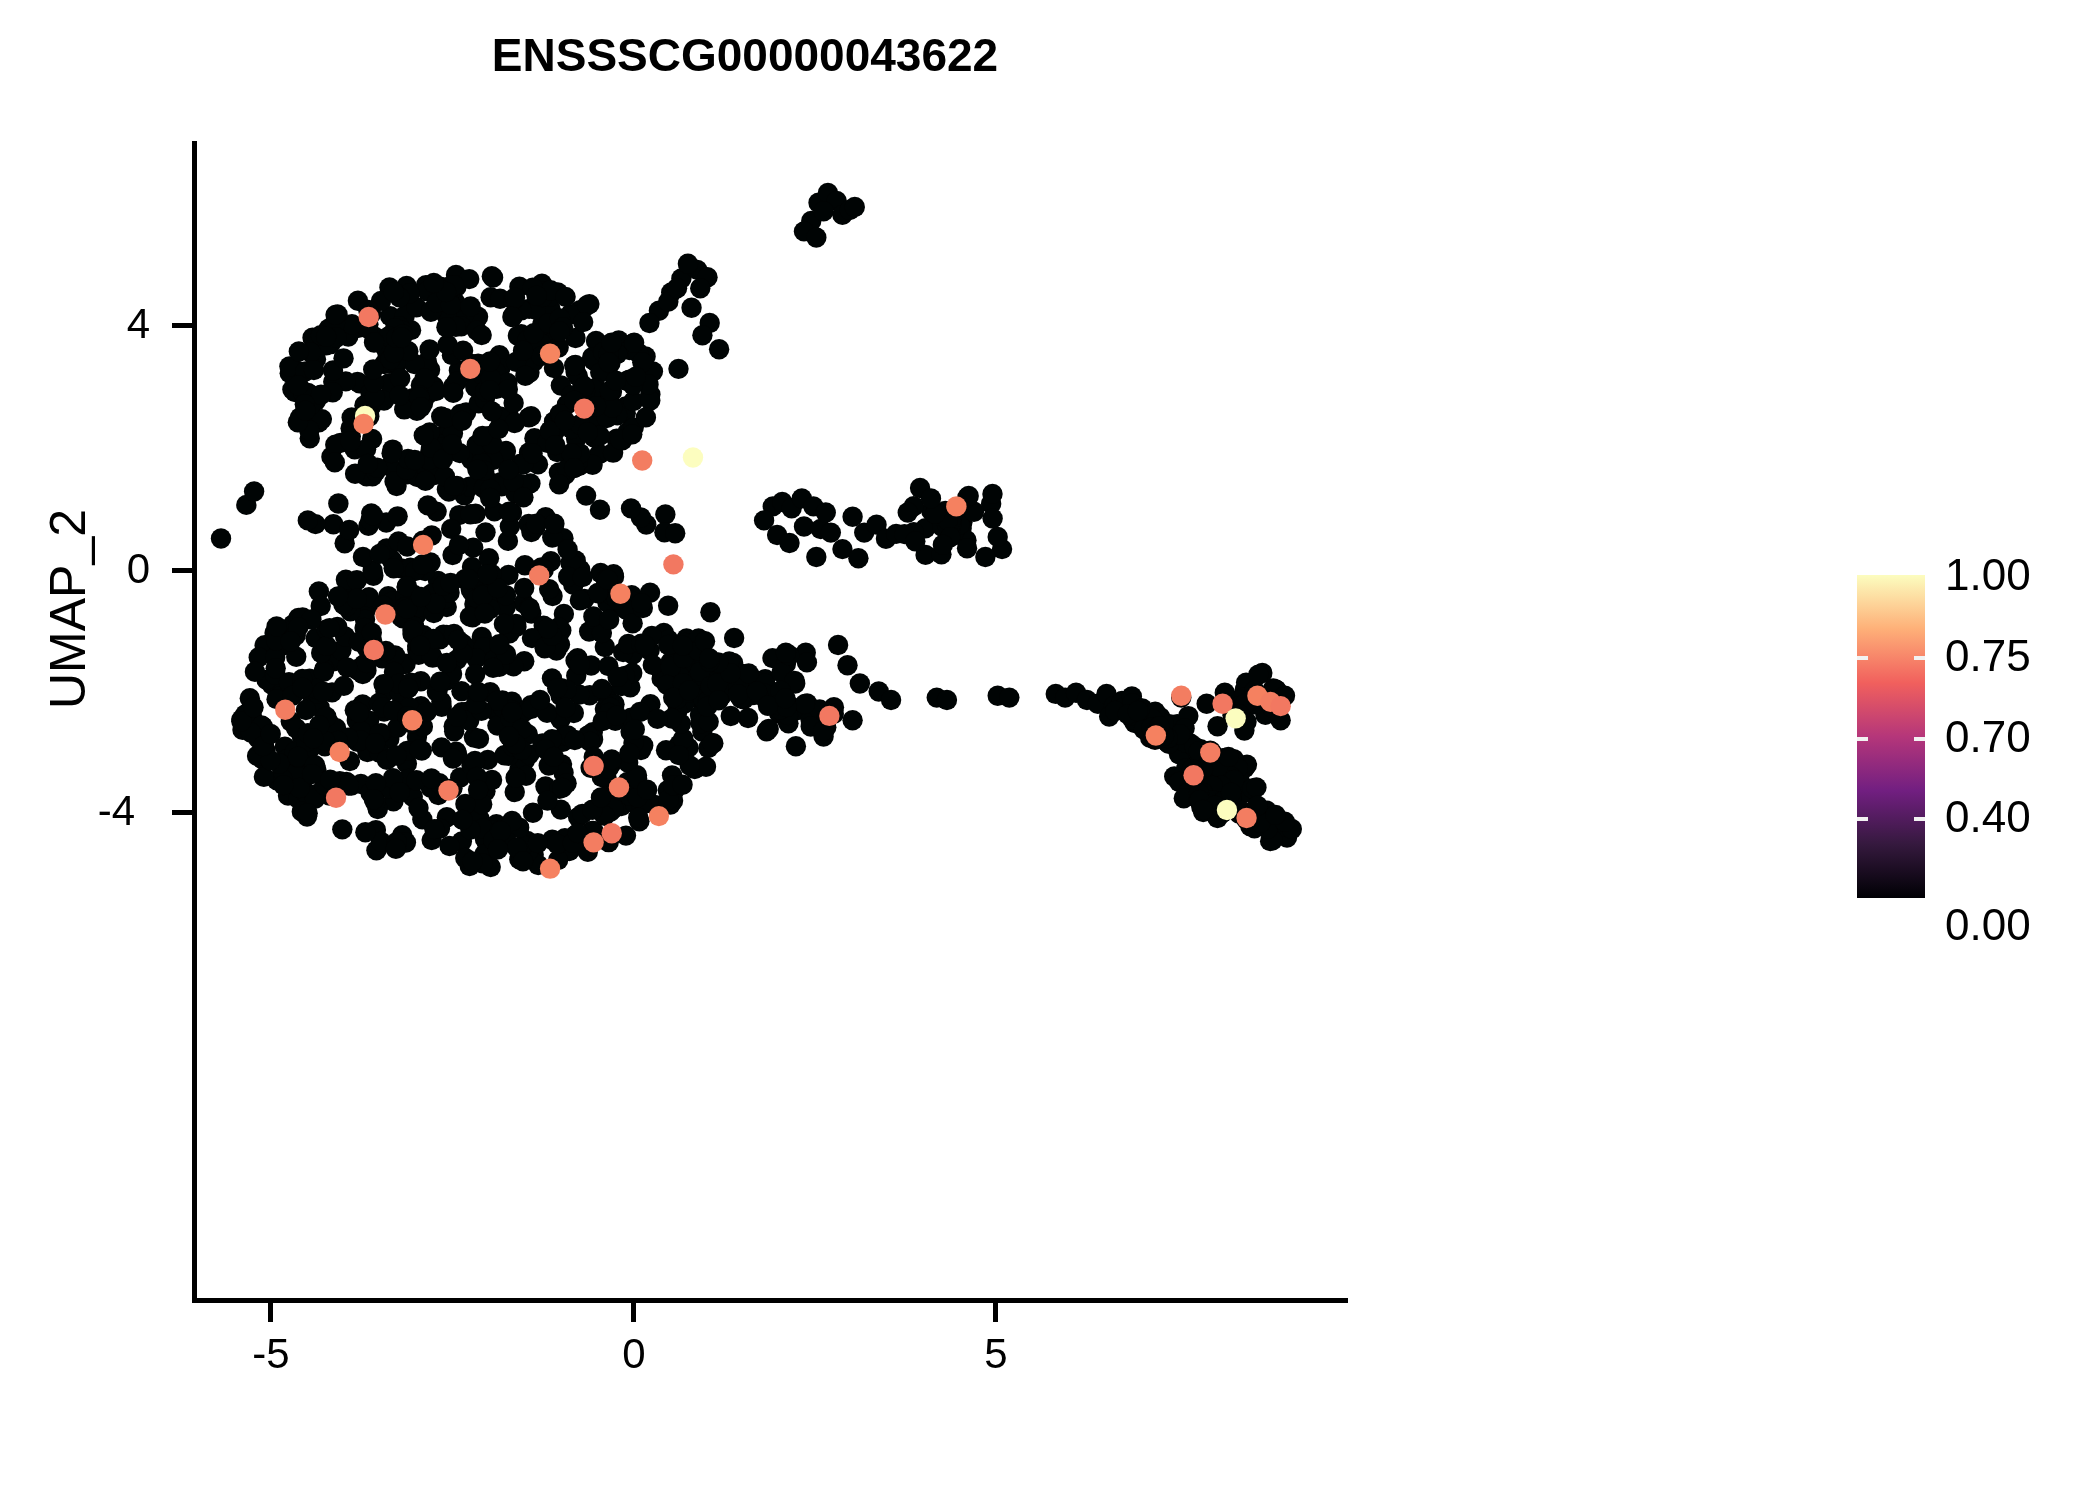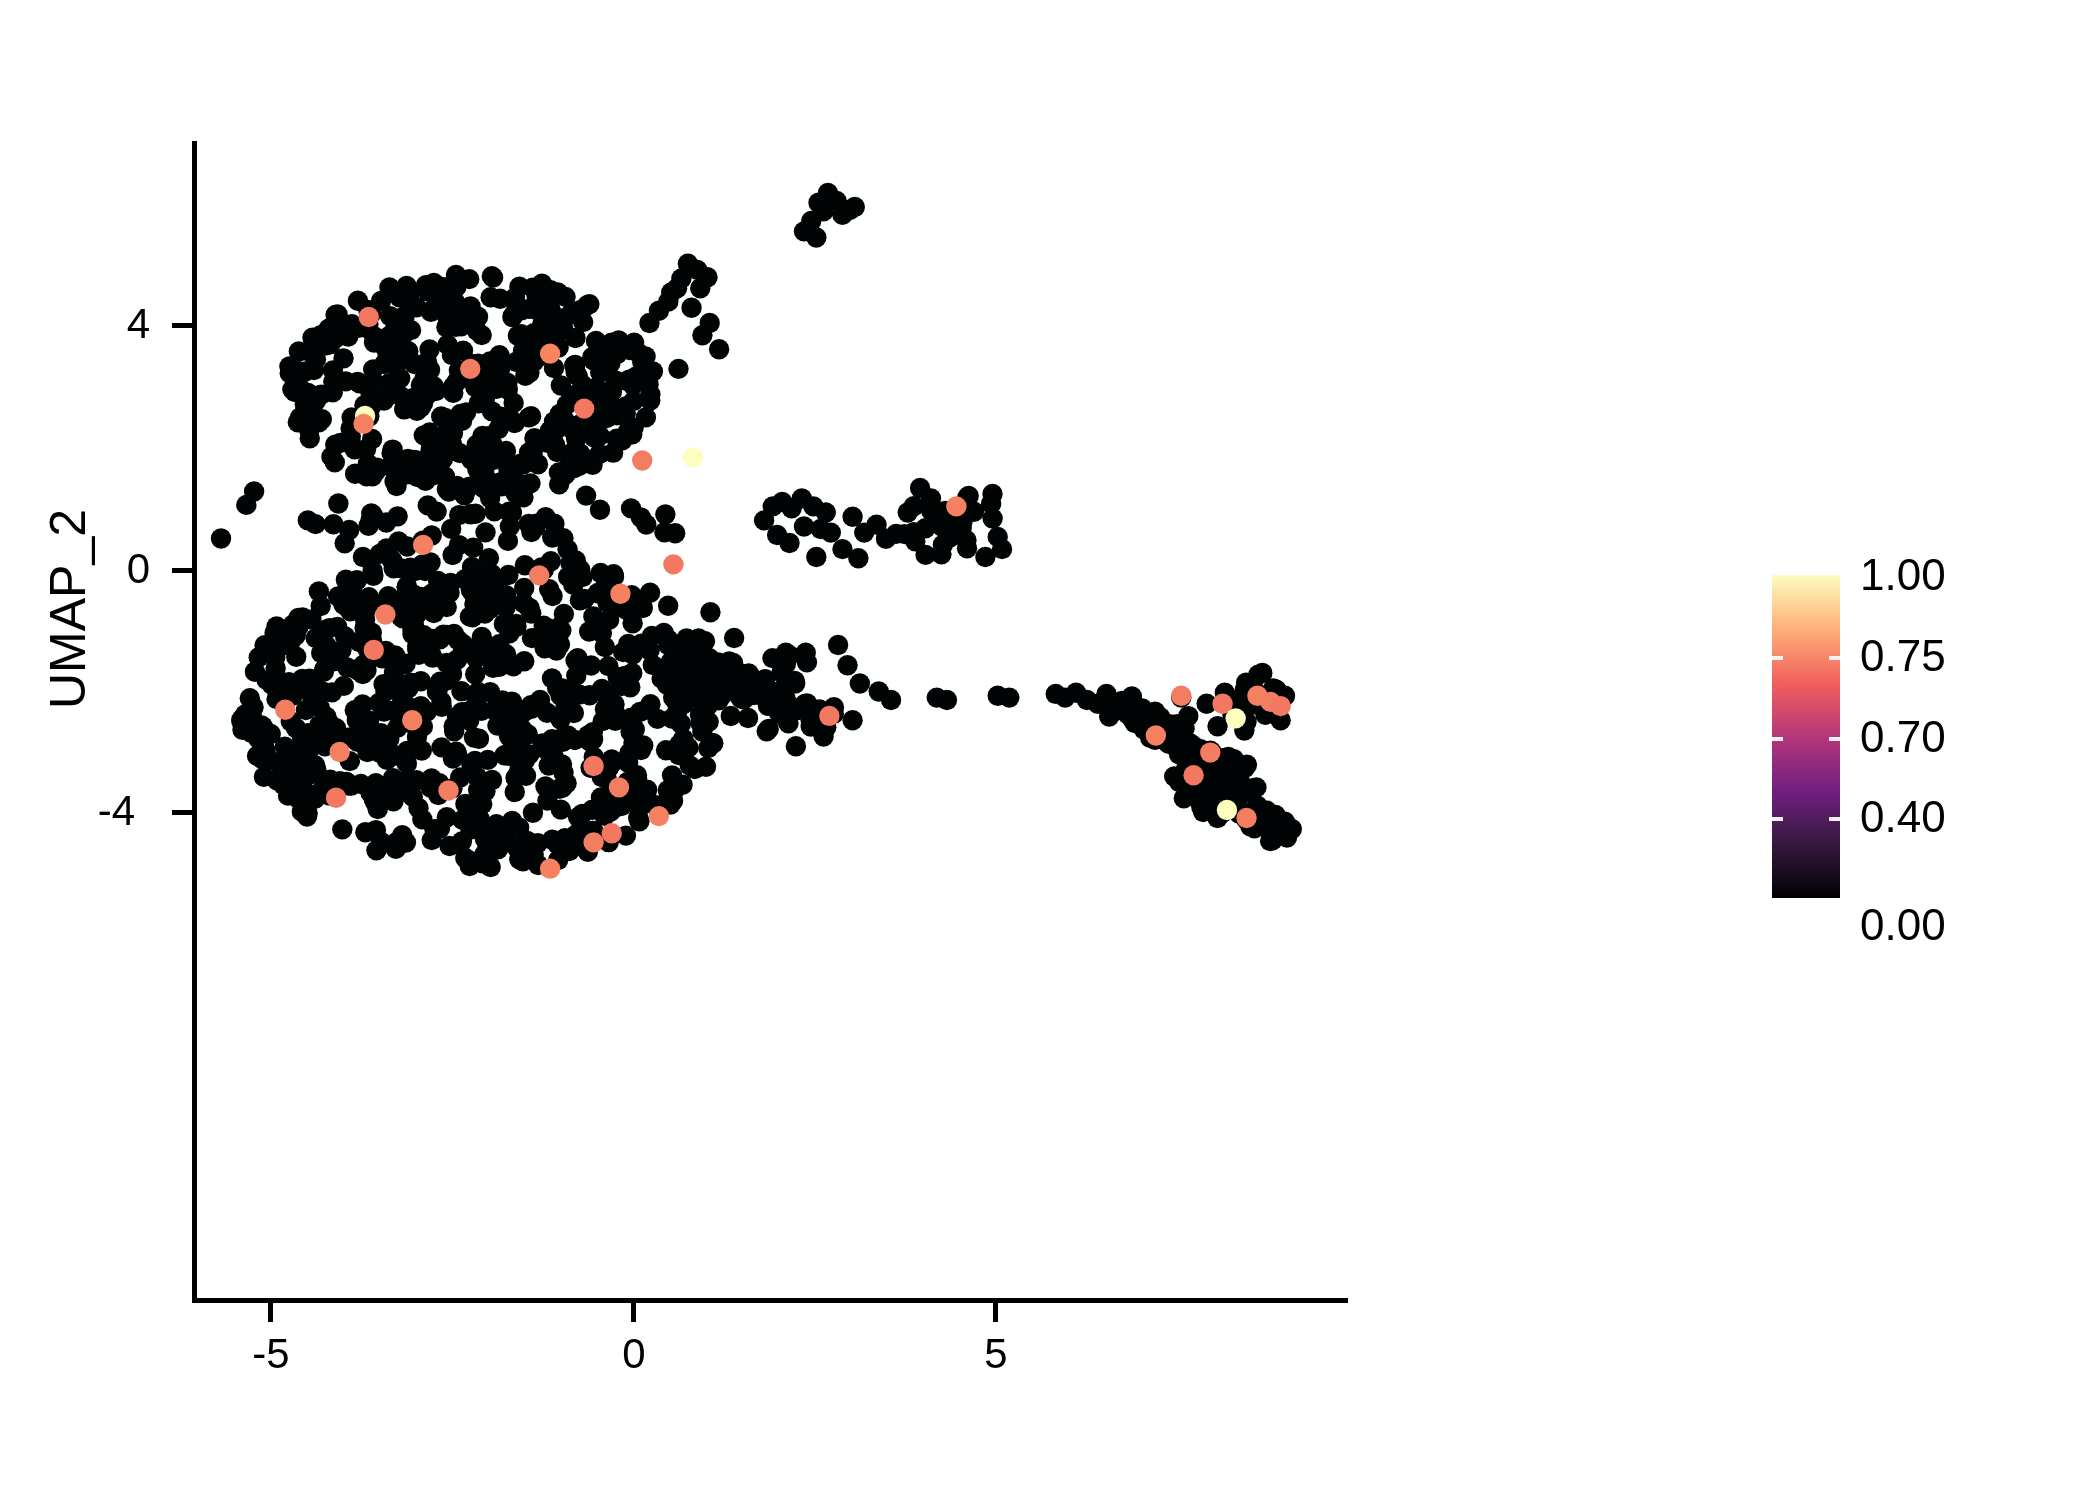--- a/index.html
+++ b/index.html
@@ -65,21 +65,21 @@
   .xtick-text {
     position: absolute;
     width: 120px;
     text-align: center;
     font-size: 42px;
     color: #000000;
   }
   
   #legend {
     position: absolute;
-    left: 1772px;
+    left: 1857px;
     top: 575px;
     width: 240px;
     height: 330px;
   }
   #colorbar {
     position: absolute;
     left: 0;
     top: 0;
     width: 68px;
     height: 323px;
@@ -107,20 +107,21 @@
     transform: translateY(-50%);
   }
   svg { display: block; }
   .frame-line { stroke: #000000; shape-rendering: crispEdges; }
 </style>
 </head>
 <body>
 
 <div id="figure">
 
+  <div id="plot-title">ENSSSCG00000043622</div>
 
   <svg id="canvas" width="2100" height="1500" style="position:absolute;left:0;top:0;">
 
     <line class="frame-line" x1="194.5" y1="141" x2="194.5" y2="1300" stroke-width="5"></line>
     <line class="frame-line" x1="192" y1="1300.5" x2="1348" y2="1300.5" stroke-width="5"></line>
 
     <g stroke="#000000" stroke-width="5">
       <line x1="172" y1="325.5" x2="194" y2="325.5"></line>
       <line x1="172" y1="570.5" x2="194" y2="570.5"></line>
       <line x1="172" y1="812.5" x2="194" y2="812.5"></line>

